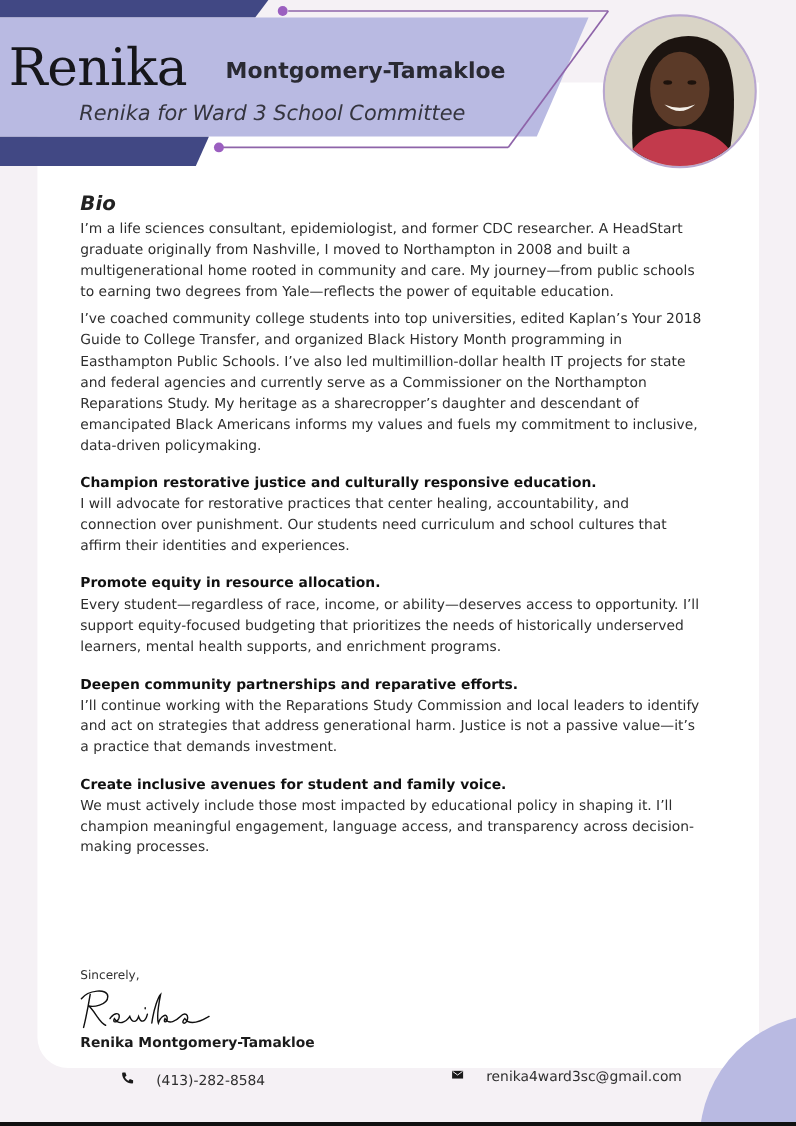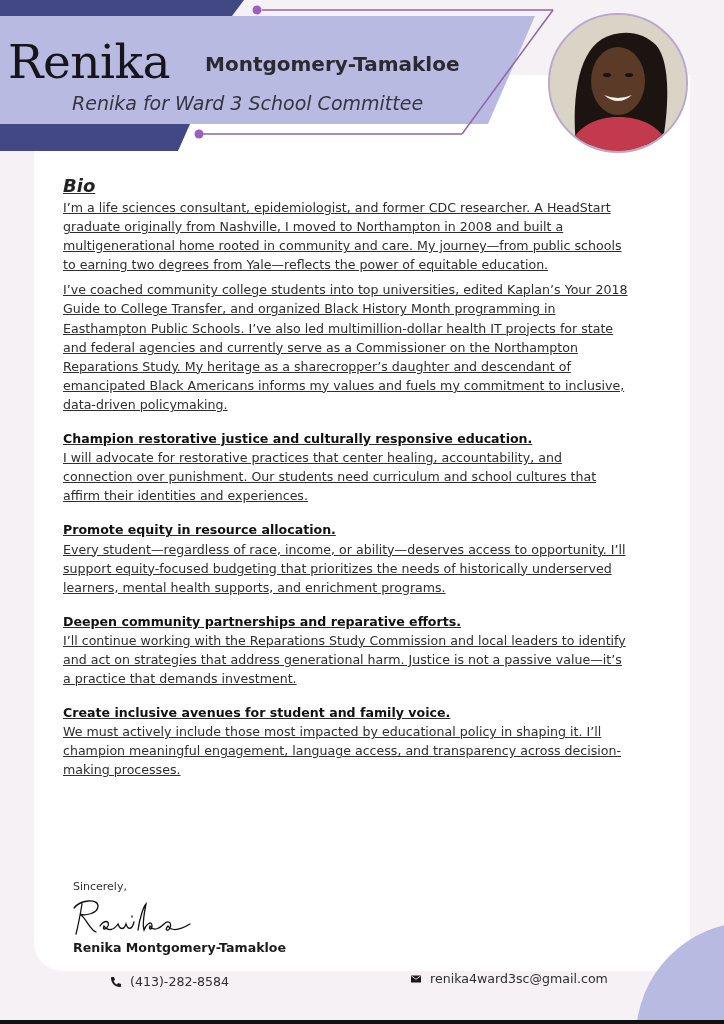--- a/index.html
+++ b/index.html
@@ -35,24 +35,23 @@
       position: absolute; left: 72px; top: 92px;
       font-family: "DejaVu Sans", sans-serif; font-style: italic;
       font-size: 19px; color: #35353f;
     }
     .photo {
       position: absolute; left: 548px; top: 13px; width: 136px; height: 136px;
       border-radius: 50%; border: 2px solid #b9a7cf; overflow: hidden;
       background: #d6d2c8;
     }
     .content {
-      position: absolute; left: 63px; top: 174px; width: 570px;
+      position: absolute; left: 73px; top: 174px; width: 570px;
       font-family: "DejaVu Sans", sans-serif; font-size: 12.6px; line-height: 19.1px;
       color: #2e2e2e;
-      text-decoration: underline;
     }
     .h-bio {
       font-style: italic; font-size: 18px; line-height: 24px; margin: 0 0 0 0; color: #222;
     }
     .para { margin: 0 0 6px 0; }
     .h-commit {
       font-style: italic; font-size: 16.5px; line-height: 22px; margin: 44px 0 6px 0; color: #222;
     }
     .pledge { margin: 15px 0 6px 0; }
     .pledge-title { font-weight: bold; color: #111; display: block; }
@@ -60,21 +59,21 @@
       position: absolute; left: 73px; top: 880px;
       font-family: "DejaVu Sans", sans-serif; font-size: 11px; color: #333;
     }
     .signature { position: absolute; left: 68px; top: 896px; }
     .sign-name {
       position: absolute; left: 73px; top: 940px;
       font-family: "DejaVu Sans", sans-serif; font-weight: bold; font-size: 12.6px; color: #1b1b1b;
     }
     .contact {
       position: absolute; font-family: "DejaVu Sans", sans-serif; font-size: 12.6px; color: #2e2e2e;
-      display: flex; align-items: center; gap: 8px;
+      display: flex; align-items: flex-start; gap: 20px;
     }
     .contact.phone { left: 110px; top: 974px; }
     .contact.email { left: 410px; top: 971px; }
     .ico { display: inline-block; width: 12px; height: 12px; }
   </style>
 </head>
 <body>
 
 <div class="card"></div>
 <div class="deco-circle"></div>

